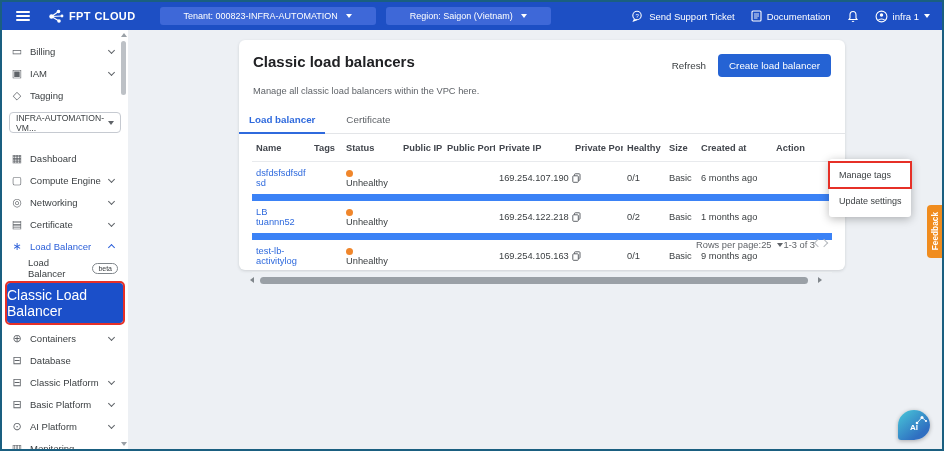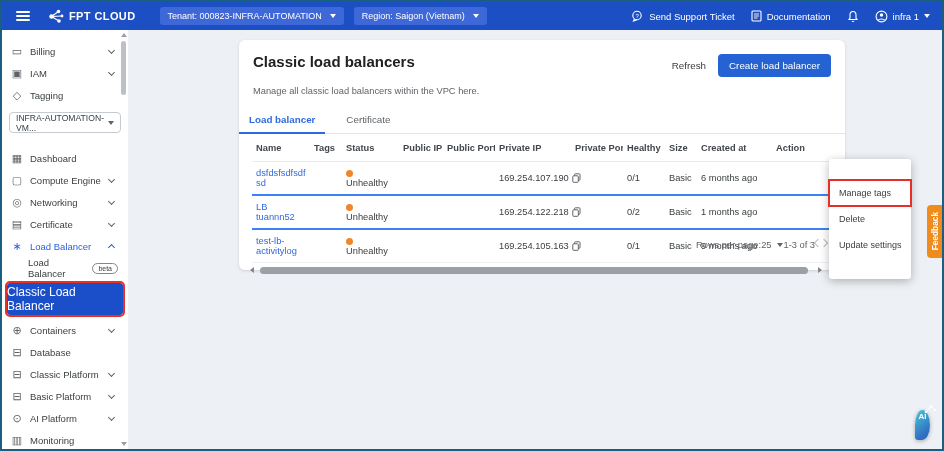--- a/index.html
+++ b/index.html
@@ -10,21 +10,21 @@
   
   .topbar { position:absolute; top:0; left:0; right:0; height:28px; background:#1d4fc4;
             display:flex; align-items:center; padding:0 12px; gap:10px; color:#fff; z-index:30; }
   .hamburger { width:14px; height:10px; position:relative; cursor:pointer; margin:0 8px 0 2px; }
   .hamburger i, .hamburger i::before, .hamburger i::after { content:""; position:absolute; left:0;
             width:14px; height:2px; background:#fff; border-radius:1px; }
   .hamburger i { top:4px; } .hamburger i::before { top:-4px; } .hamburger i::after { top:4px; }
   .logo { display:flex; align-items:center; gap:5px; margin-right:14px; }
   .logo-text { font-size:11px; font-weight:700; letter-spacing:.4px; }
   .pill { background:#3e68d8; border-radius:3px; height:18px; display:flex; align-items:center;
-          gap:8px; padding:0 8px; font-size:9px; cursor:pointer; white-space:nowrap; }
+          gap:8px; padding:0 24px; font-size:9px; cursor:pointer; white-space:nowrap; }
   .caret { width:0; height:0; border-left:3.5px solid transparent; border-right:3.5px solid transparent;
            border-top:4px solid #fff; display:inline-block; }
   .top-right { margin-left:auto; display:flex; align-items:center; gap:16px; font-size:9.5px; }
   .top-link { display:flex; align-items:center; gap:5px; cursor:pointer; white-space:nowrap; }
   .icon-svg { display:inline-block; vertical-align:middle; }
 
   
   .sidebar { position:absolute; top:28px; left:0; width:126px; bottom:0; background:#fff; z-index:10; }
   .side-inner { padding-top:10px; }
   .item { display:flex; align-items:center; height:22px; padding:0 14px 0 9px; font-size:9.5px;
@@ -36,22 +36,22 @@
   .item.blue, .item.blue .glyph { color:#2b5fd9; }
   .item.blue .chv { border-color:#2b5fd9; }
   .proj-select { margin:6px 7px 14px 7px; border:1px solid #c6cad1; border-radius:4px; height:21px;
           display:flex; align-items:center; justify-content:space-between; padding:0 6px;
           font-size:8.6px; color:#3c4043; cursor:pointer; }
   .proj-select .caret { border-top-color:#5f6368; }
   .sub-item { display:flex; align-items:center; height:22px; padding:0 10px 0 26px; font-size:9.5px;
           color:#3c4043; cursor:pointer; }
   .beta { border:1px solid #80868b; border-radius:8px; font-size:7px; padding:1px 5px; margin-left:5px;
           color:#3c4043; }
-  .sel-item { background:#1b4fc9; color:#fff; margin:4px 5px; border-radius:3px; height:32px;
-          display:flex; align-items:center; justify-content:center; font-size:12px; cursor:pointer;
+  .sel-item { background:#1b4fc9; color:#fff; margin:4px 5px; border-radius:3px; height:40px;
+          display:flex; align-items:center; justify-content:center; font-size:14px; cursor:pointer;
           outline:2px solid #e63027; outline-offset:0px; }
   .side-scroll { position:absolute; right:1px; top:3px; bottom:3px; width:7px; }
   .sb-arrow { position:absolute; left:1px; width:0; height:0; border-left:3px solid transparent;
           border-right:3px solid transparent; }
   .sb-arrow.up { top:0; border-bottom:4px solid #9aa0a6; }
   .sb-arrow.down { bottom:0; border-top:4px solid #9aa0a6; }
   .sb-thumb { position:absolute; top:8px; left:1px; width:5px; height:54px; background:#bdc1c6;
           border-radius:3px; cursor:pointer; }
 
   
@@ -66,21 +66,21 @@
           padding:6px 11px; cursor:pointer; font-family:inherit; }
   .tabs { display:flex; margin-top:12px; border-bottom:1px solid #e3e5e8; }
   .tab { min-width:86px; text-align:center; font-size:9.8px; color:#5f6368; padding:6px 10px 7px;
           cursor:pointer; }
   .tab.active { color:#2f6add; font-weight:700; border-bottom:2px solid #2f6add; margin-bottom:-1px; }
 
   .tbl-wrap { overflow:hidden; margin:0 13px; }
   table { border-collapse:collapse; table-layout:fixed; width:600px; font-size:9.3px; }
   th { font-weight:700; color:#42464d; text-align:left; padding:9px 4px 8px; white-space:nowrap;
        border-bottom:1px solid #e8eaed; overflow:hidden;margin-top:44px; }
-  td { padding:6px 4px; border-bottom:2px solid #3b82f6; color:#3c4043; vertical-align:middle;
+  td { padding:6px 4px; border-bottom:7px solid #3b82f6; color:#3c4043; vertical-align:middle;
        word-wrap:break-word; }
   tr:last-child td { border-bottom:1px solid #eef0f2; }
   .lnk { color:#2f6add; cursor:pointer; }
   .dot { display:inline-block; width:7px; height:7px; border-radius:50%; background:#f0862b;
          margin-right:5px; vertical-align:-1px; }
   .ipcell { white-space:nowrap; }
   .copy { cursor:pointer; margin-left:3px; vertical-align:-2px; }
 
   .hscroll { position:relative; height:9px; margin:3px 15px 0; }
   .hs-thumb { position:absolute; left:6px; right:22px; top:1px; height:7px; background:#9aa0a6;
@@ -94,33 +94,33 @@
           justify-content:flex-end; gap:0; padding:0 18px; font-size:9.3px; color:#5f6368; }
   .pp-select { display:flex; align-items:center; gap:6px; cursor:pointer; }
   .pp-select .caret { border-top-color:#5f6368; }
   .pg-chev { width:6px; height:6px; border-right:1.5px solid #b6babf; border-bottom:1.5px solid #b6babf;
           display:inline-block; cursor:pointer; }
   .pg-chev.prev { transform:rotate(135deg); }
   .pg-chev.next { transform:rotate(-45deg); }
 
   
   .menu { position:absolute; left:827px; top:157px; width:82px; background:#fff; border-radius:3px;
-          box-shadow:0 2px 10px rgba(0,0,0,.28); z-index:40; padding:21px 0; }
+          box-shadow:0 2px 10px rgba(0,0,0,.28); z-index:40; padding:3px 0; }
   .menu-item { font-size:9px; color:#3c4043; padding:8px 10px; cursor:pointer; white-space:nowrap; }
   .menu-item.hl { outline:2px solid #e63027; outline-offset:-1px; }
 
   
   .feedback { position:absolute; right:0; top:203px; width:15px; height:53px; background:#f08c1e;
           border-radius:4px 0 0 4px; display:flex; align-items:center; justify-content:center;
           cursor:pointer; z-index:25; }
   .feedback span { writing-mode:vertical-rl; transform:rotate(180deg); color:#fff; font-size:8.3px;
           font-weight:700; }
-  .ai-btn { position:absolute; right:12px; bottom:9px; width:15px; height:30px;
+  .ai-btn { position:absolute; right:12px; bottom:9px; width:32px; height:30px;
           border-radius:50% 50% 50% 3px; background:linear-gradient(140deg,#49c9d9 0%,#2f6fc1 75%);
-          display:flex; justify-content:center; cursor:pointer; z-index:25;
+          display:flex; align-items:center; justify-content:center; cursor:pointer; z-index:25;
           box-shadow:0 1px 4px rgba(0,0,0,.3); }
   .ai-inner { color:#fff; font-size:8px; font-weight:700; line-height:1; text-align:center;
           position:relative; top:3px; }
   .ai-mol { position:absolute; top:-9px; left:4px; }
 </style>
 </head>
 <body>
 
 <div class="screen">
 
@@ -375,21 +375,20 @@
         <span class="caret"></span>
       </span>
       <span>1-3 of 3</span>
       <span class="pg-chev prev"></span>
       <span class="pg-chev next"></span>
     </div>
   </div>
 
   <div class="menu">
     <div class="menu-item hl">Manage tags</div>
-    <div class="menu-item">Delete</div>
     <div class="menu-item">Update settings</div>
   </div>
 
   <div class="feedback">
     <span>Feedback</span>
   </div>
 
   <div class="ai-btn">
     <div class="ai-inner">
       <svg class="ai-mol" width="14" height="11" viewBox="0 0 14 11">

